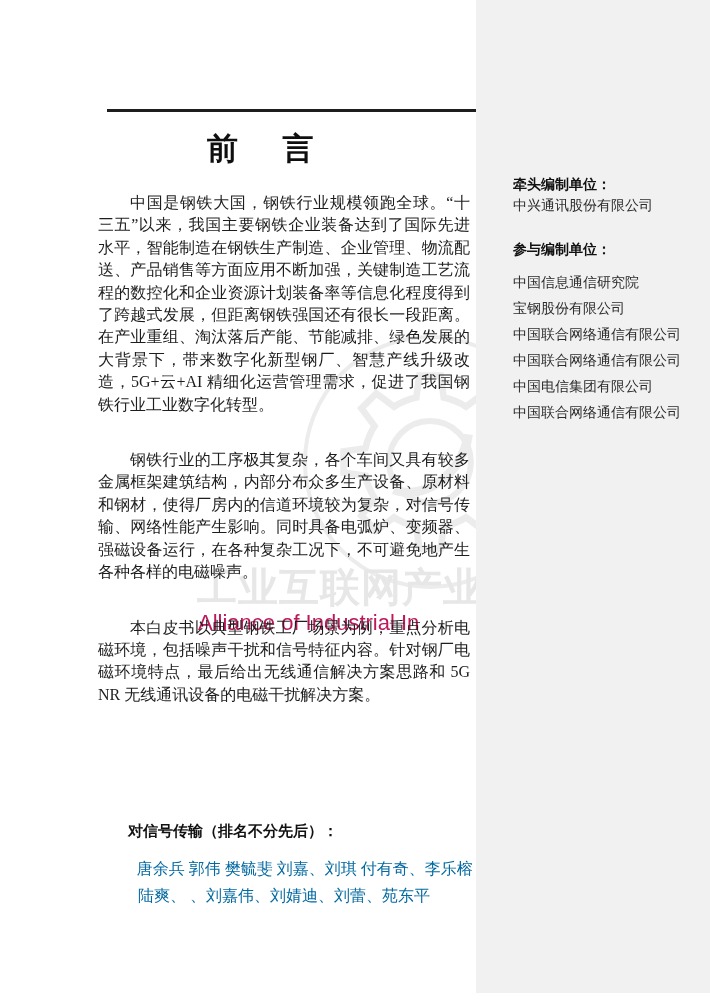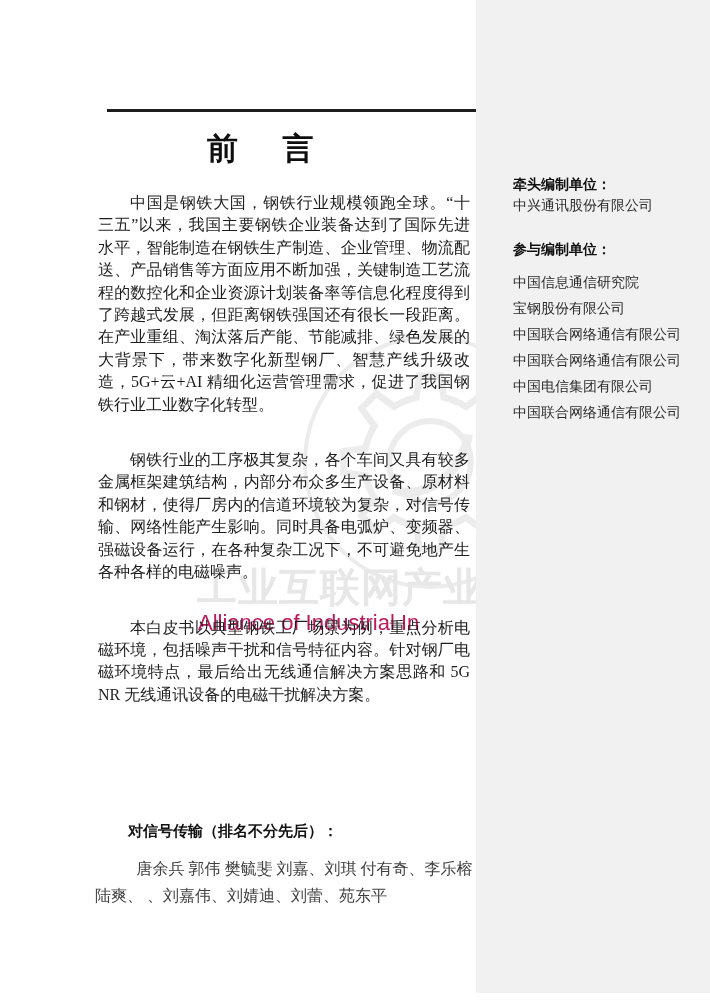--- a/index.html
+++ b/index.html
@@ -75,22 +75,22 @@
     color: #1d1d1d;
   }
   .members-block { position: absolute; left: 95px; top: 778px; width: 378px; }
   .members-heading {
     font-family: "Liberation Sans", sans-serif;
     font-weight: bold; font-size: 15px; color: #111111;
     margin-left: 33px;
   }
   .members-names {
     margin-top: 14px;
-    font-size: 16px; line-height: 27px; color: #404040;
-    text-indent: 2.6em; text-align: left;
+    font-size: 16px; line-height: 27px; color: #0369a1;
+    text-indent: 2.6em; text-align: center;
   }
 </style>
 </head>
 <body>
 
 <div class="watermark-layer">
   <svg class="wm-gear-svg" width="710" height="1004" viewBox="0 0 710 1004">
     <g transform="translate(430,462)" fill="none" stroke="#ececec">
       <circle r="125" stroke-width="4"></circle>
       <g transform="scale(0.66)" stroke-width="10">

